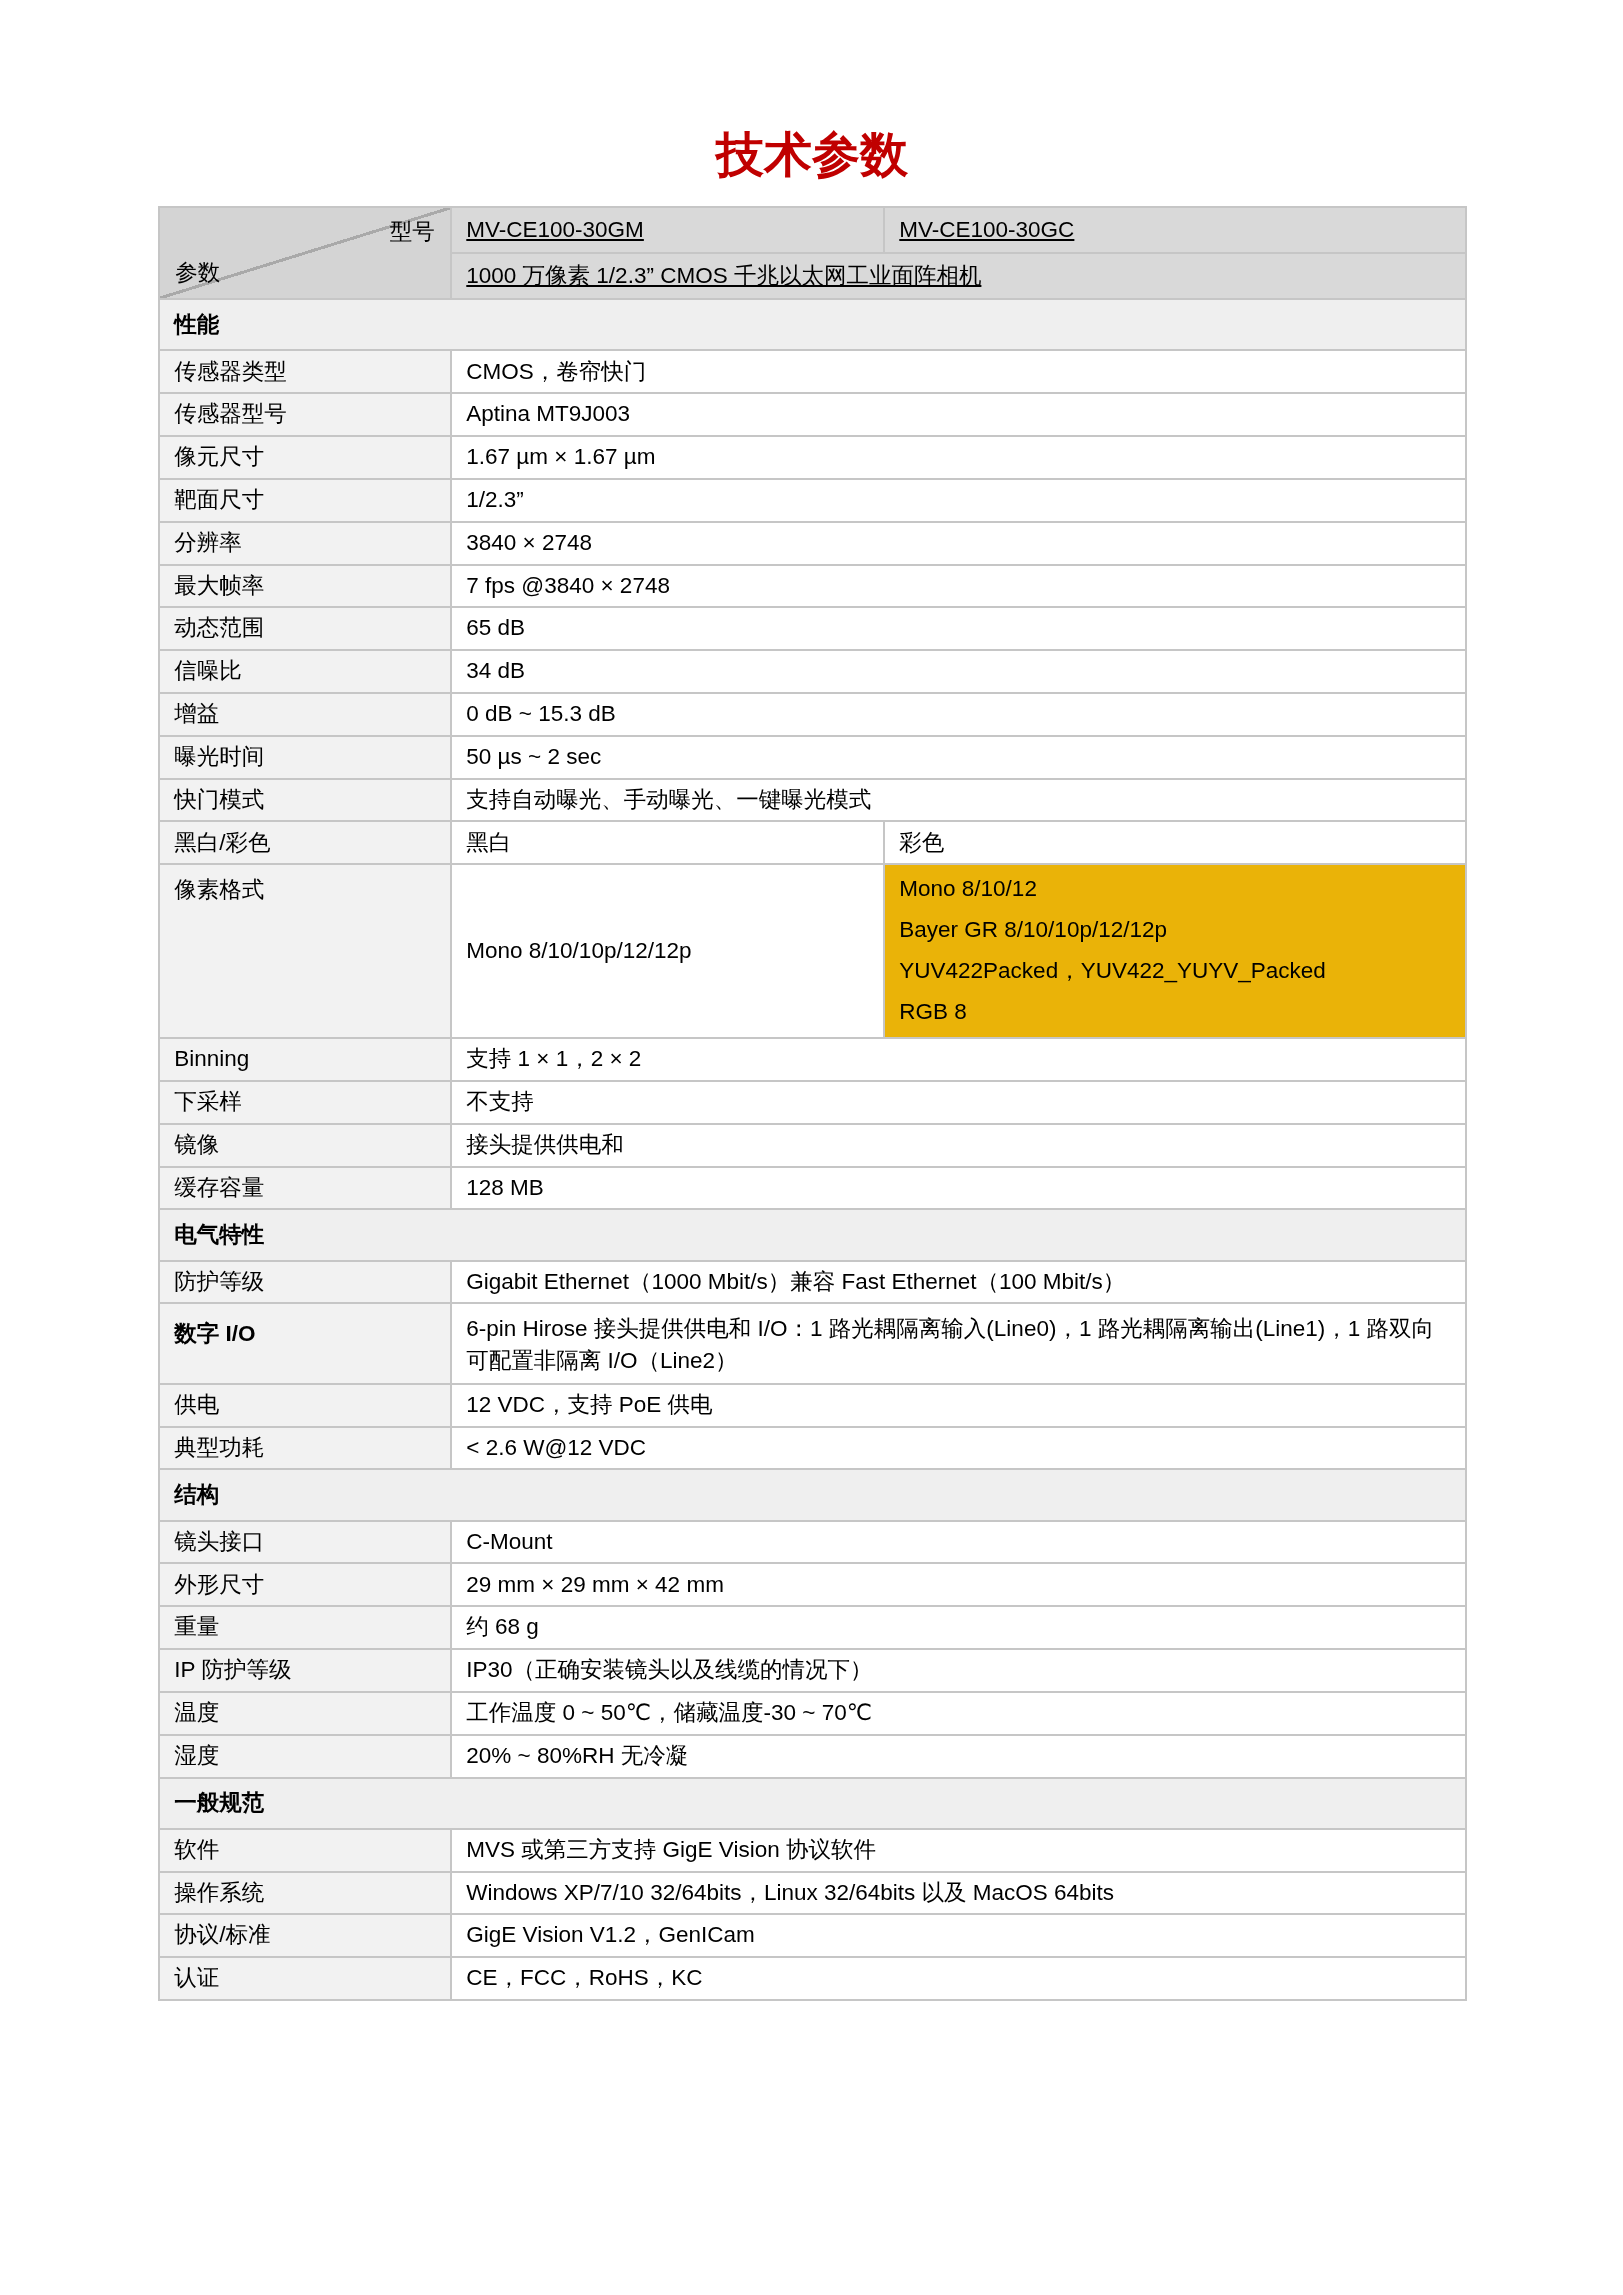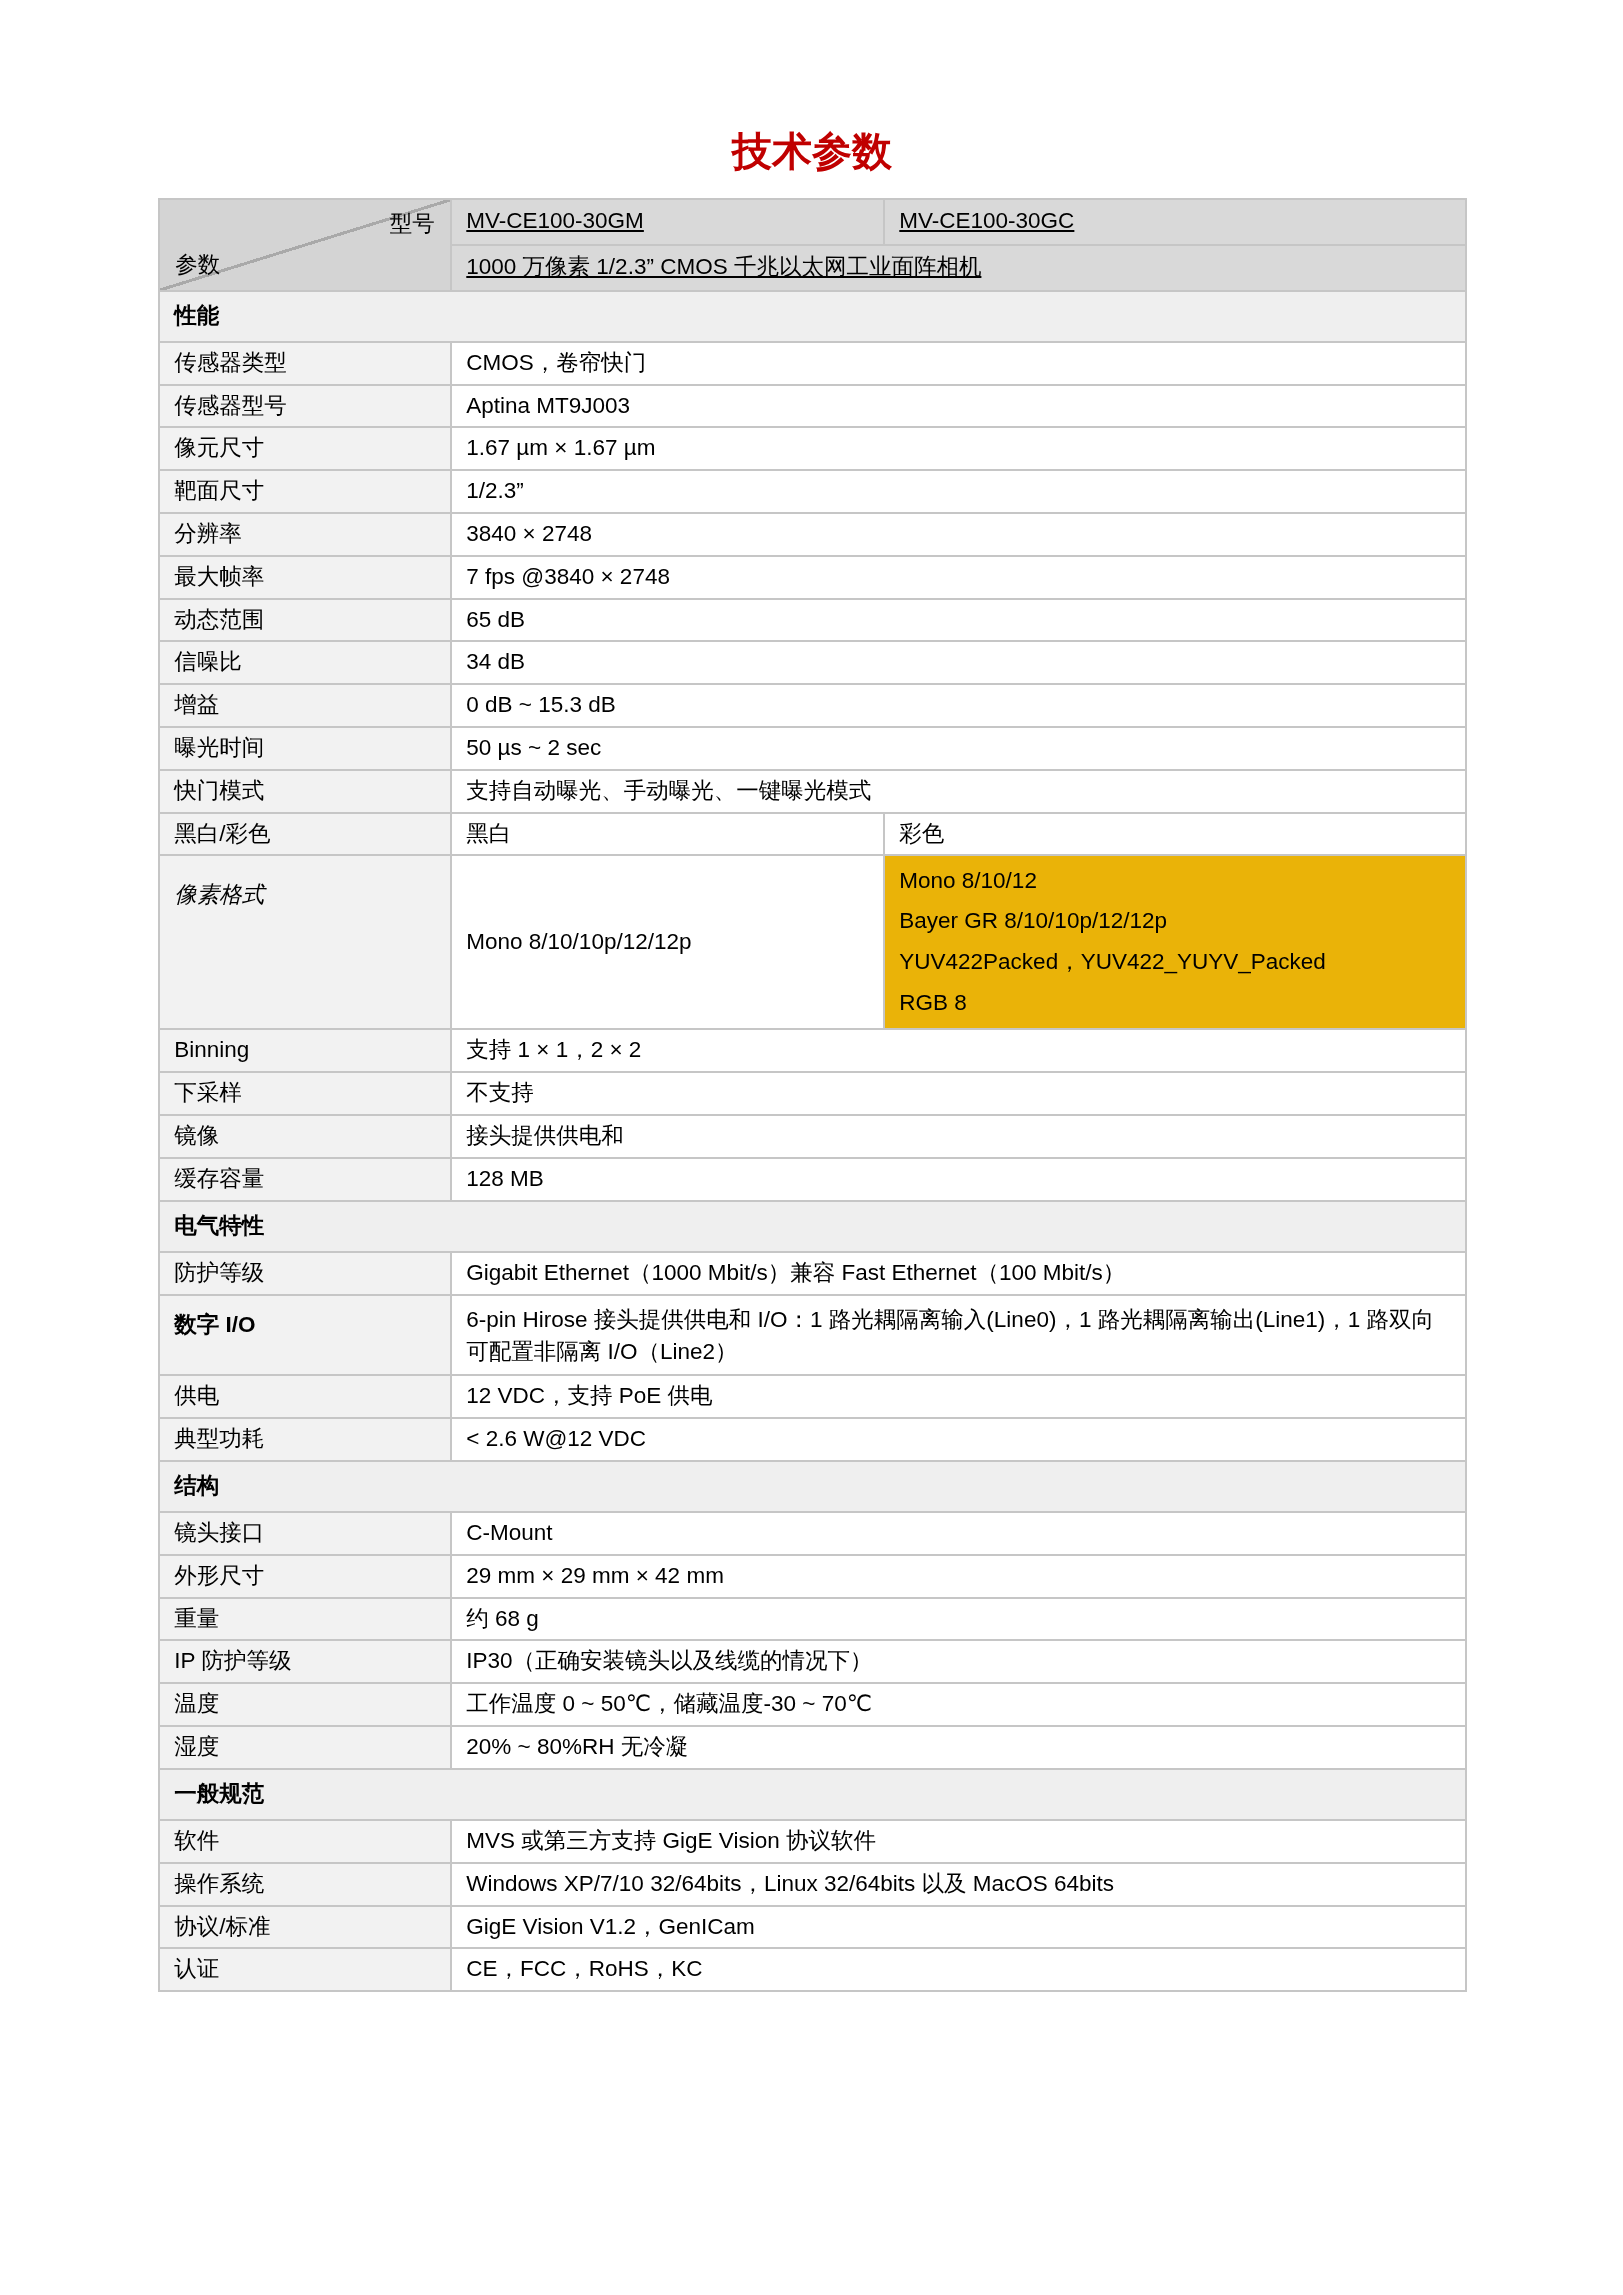--- a/index.html
+++ b/index.html
@@ -9,21 +9,21 @@
     color: #000000;
   }
   body {
     width: 1624px; height: 2295px;
     position: relative;
     overflow: hidden;
   }
   .page-title {
     padding-top: 129px;
     text-align: center;
-    font-size: 40px;
+    font-size: 48px;
     font-weight: bold;
     color: #C00000;
     line-height: 1.1;
   }
   table.spec {
     margin-left: 158px;
     margin-top: 24.5px;
     width: 1307px;
     border-collapse: collapse;
     table-layout: fixed;
@@ -133,21 +133,21 @@
   <tr class="std">
     <td class="lbl">快门模式</td>
     <td class="val" colspan="2">支持自动曝光、手动曝光、一键曝光模式</td>
   </tr>
   <tr class="std">
     <td class="lbl">黑白/彩色</td>
     <td class="val">黑白</td>
     <td class="val">彩色</td>
   </tr>
   <tr>
-    <td class="lbl" style="vertical-align:top; padding-top:23px;font-style:italic;">像素格式</td>
+    <td class="lbl" style="vertical-align:top; padding-top:9px;">像素格式</td>
     <td class="val">Mono 8/10/10p/12/12p</td>
     <td class="val-tall">
       <div class="fmt-line">Mono 8/10/12</div>
       <div class="fmt-line">Bayer GR 8/10/10p/12/12p</div>
       <div class="fmt-line">YUV422Packed，YUV422_YUYV_Packed</div>
       <div class="fmt-line">RGB 8</div>
     </td>
   </tr>
   <tr class="std">
     <td class="lbl">Binning</td>

